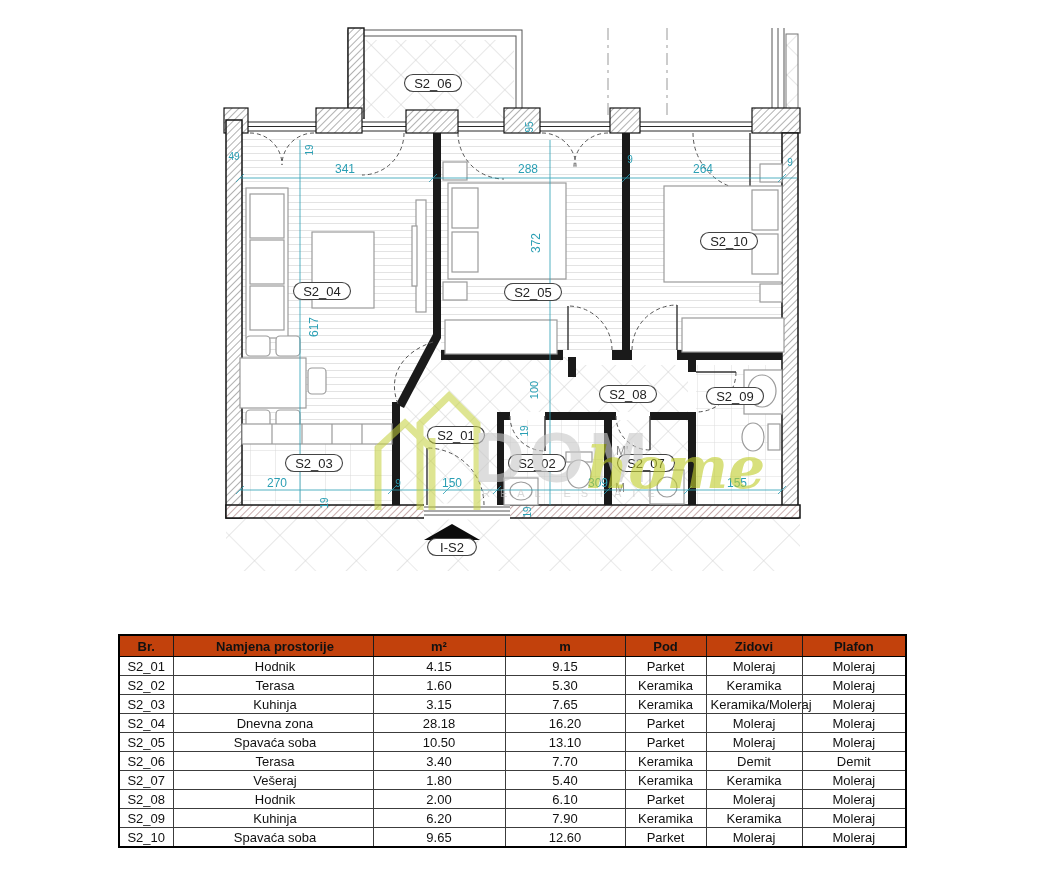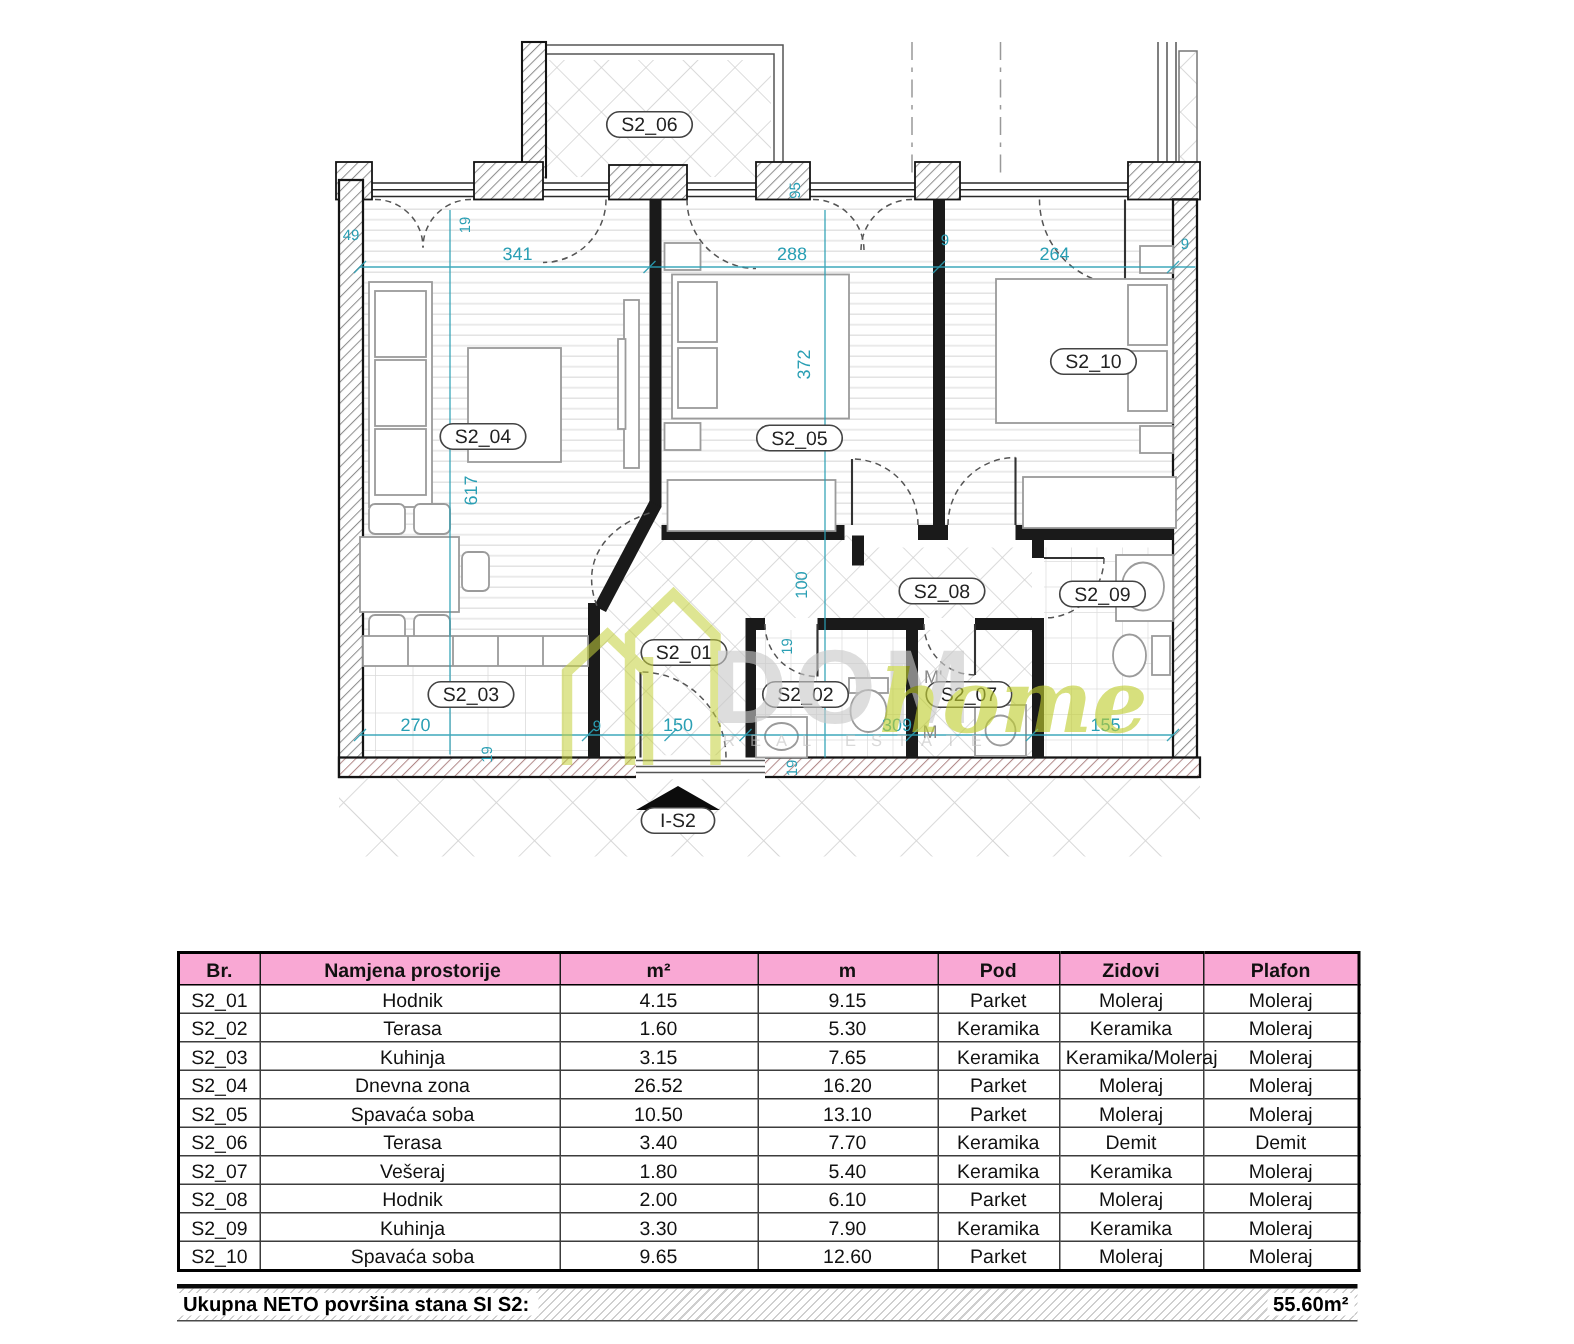--- a/index.html
+++ b/index.html
@@ -3,21 +3,21 @@
 <meta charset="utf-8">
 <style>
   html,body{margin:0;padding:0;background:#fff;}
   body{width:1049px;height:896px;position:relative;font-family:"Liberation Sans",sans-serif;overflow:hidden;}
   #stage{position:absolute;inset:0;}
   svg{position:absolute;left:0;top:0;}
   .legend-title{position:absolute;left:118px;top:596px;width:787px;text-align:center;
     font-size:24px;color:#8b9299;letter-spacing:1.5px;font-weight:400;}
   table.legend{position:absolute;left:118px;top:634px;width:787px;border-collapse:collapse;
     font-size:13px;color:#111;table-layout:fixed;background:#fff;}
-  table.legend th{background:#f9a8d4;font-weight:700;height:20px;border:1px solid #1c1c1c;
+  table.legend th{background:#c2410c;font-weight:700;height:20px;border:1px solid #1c1c1c;
     border-top:2px solid #000;border-bottom:1.5px solid #000;padding:0 4px;}
   table.legend td{height:18px;border:1px solid #3c3c3c;padding:0 4px;background:#fff;}
   table.legend .c{text-align:center;}
   table.legend .l{text-align:center;padding-left:8px;}
   table.legend{border:2px solid #000;}
   .legend-footer{position:absolute;left:118px;top:856px;width:787px;height:21px;
     border-top:3px solid #0a0a0a;border-bottom:1px solid #4a4a4a;
     background:repeating-linear-gradient(135deg,#ffffff 0 3px,#cfcfcf 3px 4px);
     display:flex;align-items:center;justify-content:space-between;
     font-size:13.5px;font-weight:700;color:#000;}
@@ -367,21 +367,21 @@
           <td class="l">Kuhinja</td>
           <td class="c">3.15</td>
           <td class="c">7.65</td>
           <td class="c">Keramika</td>
           <td class="c">Keramika/Moleraj</td>
           <td class="c">Moleraj</td>
         </tr>
         <tr>
           <td class="c">S2_04</td>
           <td class="l">Dnevna zona</td>
-          <td class="c">26.52</td>
+          <td class="c">28.18</td>
           <td class="c">16.20</td>
           <td class="c">Parket</td>
           <td class="c">Moleraj</td>
           <td class="c">Moleraj</td>
         </tr>
         <tr>
           <td class="c">S2_05</td>
           <td class="l">Spavaća soba</td>
           <td class="c">10.50</td>
           <td class="c">13.10</td>
@@ -412,36 +412,32 @@
           <td class="l">Hodnik</td>
           <td class="c">2.00</td>
           <td class="c">6.10</td>
           <td class="c">Parket</td>
           <td class="c">Moleraj</td>
           <td class="c">Moleraj</td>
         </tr>
         <tr>
           <td class="c">S2_09</td>
           <td class="l">Kuhinja</td>
-          <td class="c">3.30</td>
+          <td class="c">6.20</td>
           <td class="c">7.90</td>
           <td class="c">Keramika</td>
           <td class="c">Keramika</td>
           <td class="c">Moleraj</td>
         </tr>
         <tr>
           <td class="c">S2_10</td>
           <td class="l">Spavaća soba</td>
           <td class="c">9.65</td>
           <td class="c">12.60</td>
           <td class="c">Parket</td>
           <td class="c">Moleraj</td>
           <td class="c">Moleraj</td>
         </tr>
       </tbody>
 </table>
 
-<div class="legend-footer">
-  <span class="lab">Ukupna NETO površina stana SI  S2:</span>
-  <span class="val">55.60m²</span>
+
 </div>
 
-</div>
-
 </body></html>

